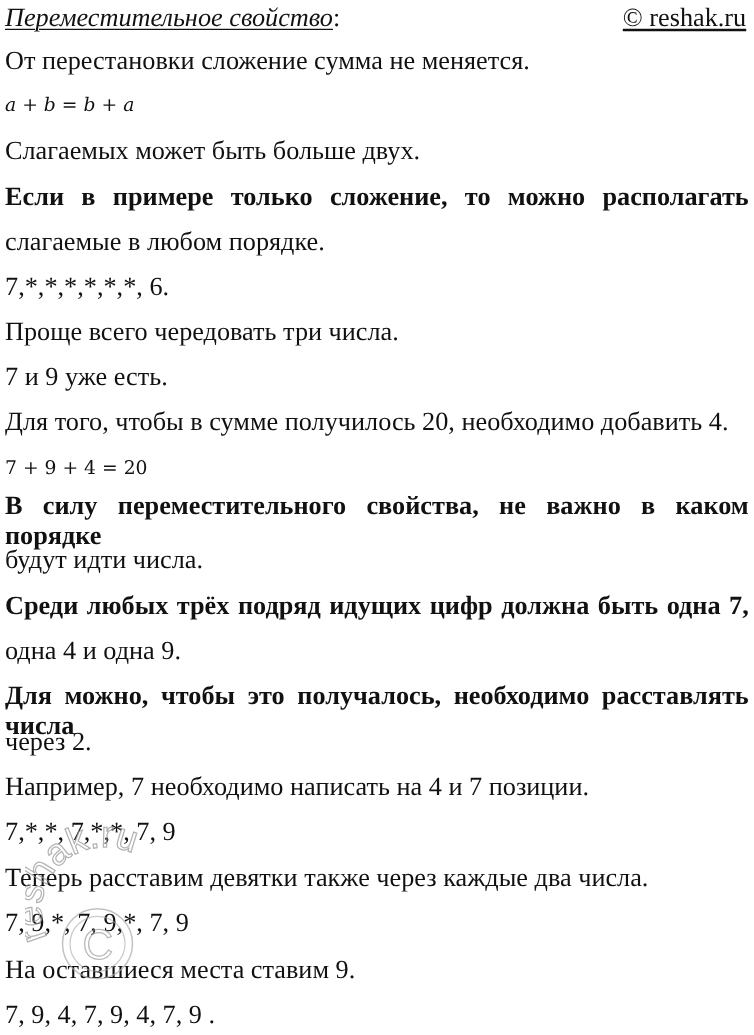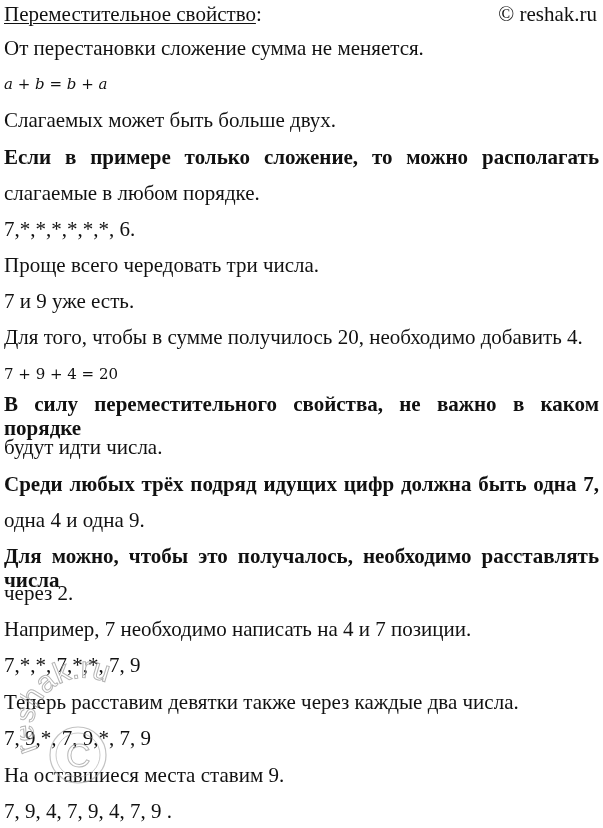--- a/index.html
+++ b/index.html
@@ -32,26 +32,28 @@
     .header-title {
       position: absolute;
       left: 0;
       top: 2px;
       white-space: nowrap;
     }
     .header-title .u {
       text-decoration: underline;
       text-underline-offset: 2px;
       text-decoration-thickness: 1px;
+      font-style: italic;
     }
     .header-site {
       position: absolute;
       right: 2px;
       top: 2px;
       white-space: nowrap;
+      text-decoration: underline;
     }
     .line {
       position: absolute;
       left: 0;
       width: 595px;
       white-space: nowrap;
       line-height: 24px;
     }
     .line.justify {
       white-space: normal;

